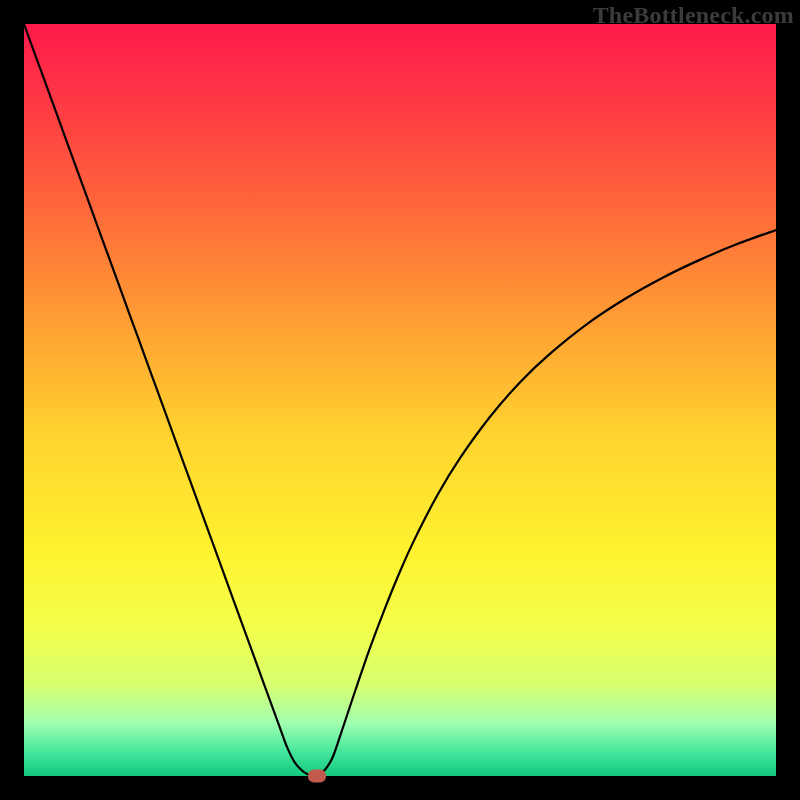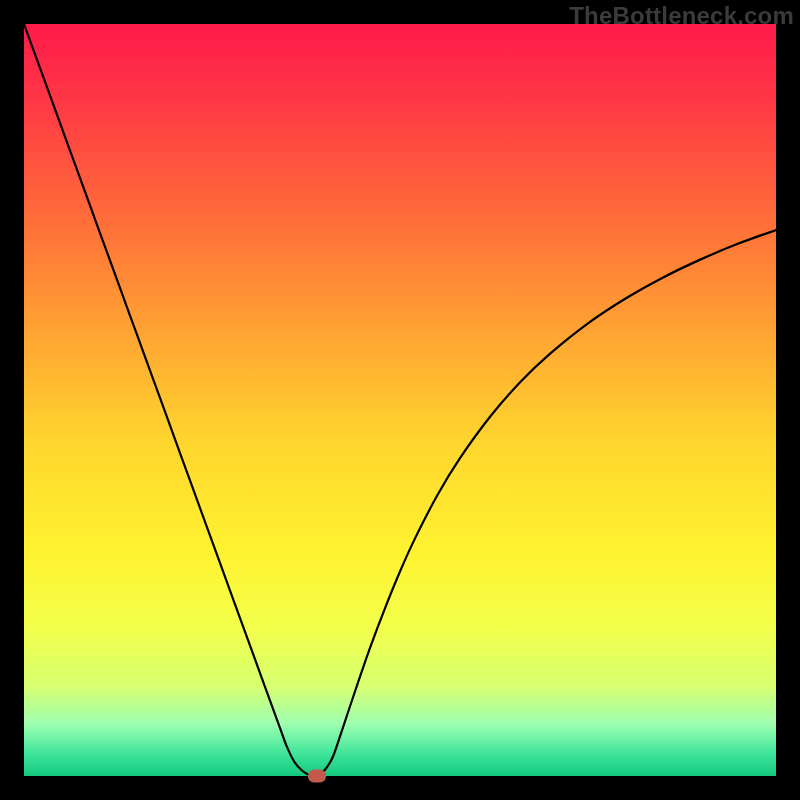--- a/index.html
+++ b/index.html
@@ -28,21 +28,21 @@
   }
   .watermark {
     position: absolute;
     top: 2px;
     right: 6px;
     color: #3b3b3b;
     font-size: 24px;
     font-weight: 600;
     letter-spacing: 0.2px;
     user-select: none;
-    font-family: Liberation Sans, sans-serif;
+    font-family: Liberation Serif, serif;
   }
   .marker {
     position: absolute;
     width: 18px;
     height: 13px;
     border-radius: 6px;
     transform: translate(-50%, -50%);
   }
 </style>
 </head>

